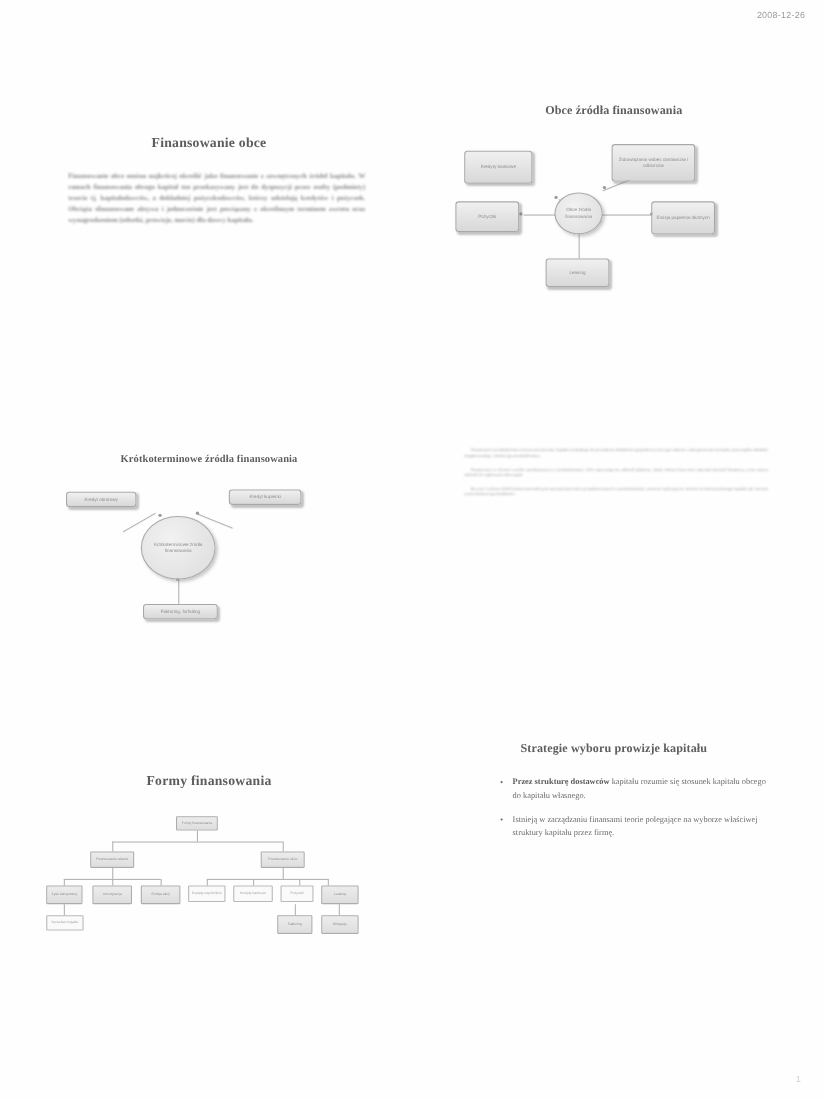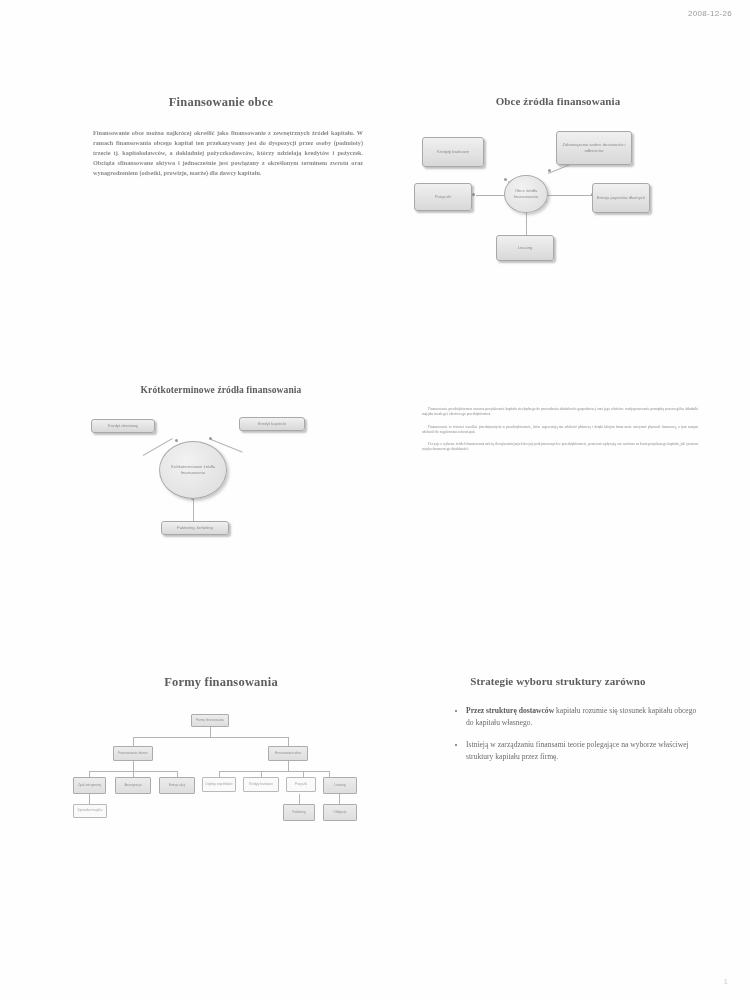--- a/index.html
+++ b/index.html
@@ -30,21 +30,21 @@
   }
 
   .grid{
     position:absolute;
     left:0;top:95px;width:750px;
   }
   .slide{
     position:absolute;
     width:300px;height:250px;
   }
-  .col-l{left:71px;}
+  .col-l{left:40px;margin-top:28px;}
   .col-r{left:408px;}
   .row-1{top:0px;}
   .row-2{top:290px;}
   .row-3{top:580px;}
 
   .slide-title{
     text-align:center;
     font-family:"Liberation Serif", serif;
     font-weight:bold;
     color:#5d5d5d;
@@ -254,21 +254,21 @@
         <div class="vline" style="left:268px;top:90px;height:10px;"></div>
 
         <div class="obox" style="left:2px;top:100px;width:34px;height:14px;">Sprzedaż majątku</div>
         <div class="obox shade" style="left:212px;top:100px;width:32px;height:17px;">Faktoring</div>
         <div class="obox shade" style="left:252px;top:100px;width:34px;height:17px;">Obligacje</div>
 
       </div>
     </div>
 
     <div class="slide col-r row-3">
-      <div class="slide-title t-mid">Strategie wyboru struktury zarówno</div>
+      <div class="slide-title t-mid">Strategie wyboru prowizje kapitału</div>
       <ul class="bullets">
         <li>
           <b>Przez strukturę dostawców</b><span> kapitału rozumie się stosunek kapitału obcego do kapitału własnego.</span>
         </li>
         <li>
           <span>Istnieją w zarządzaniu finansami teorie polegające na wyborze właściwej struktury kapitału przez firmę.</span>
         </li>
       </ul>
     </div>
 

